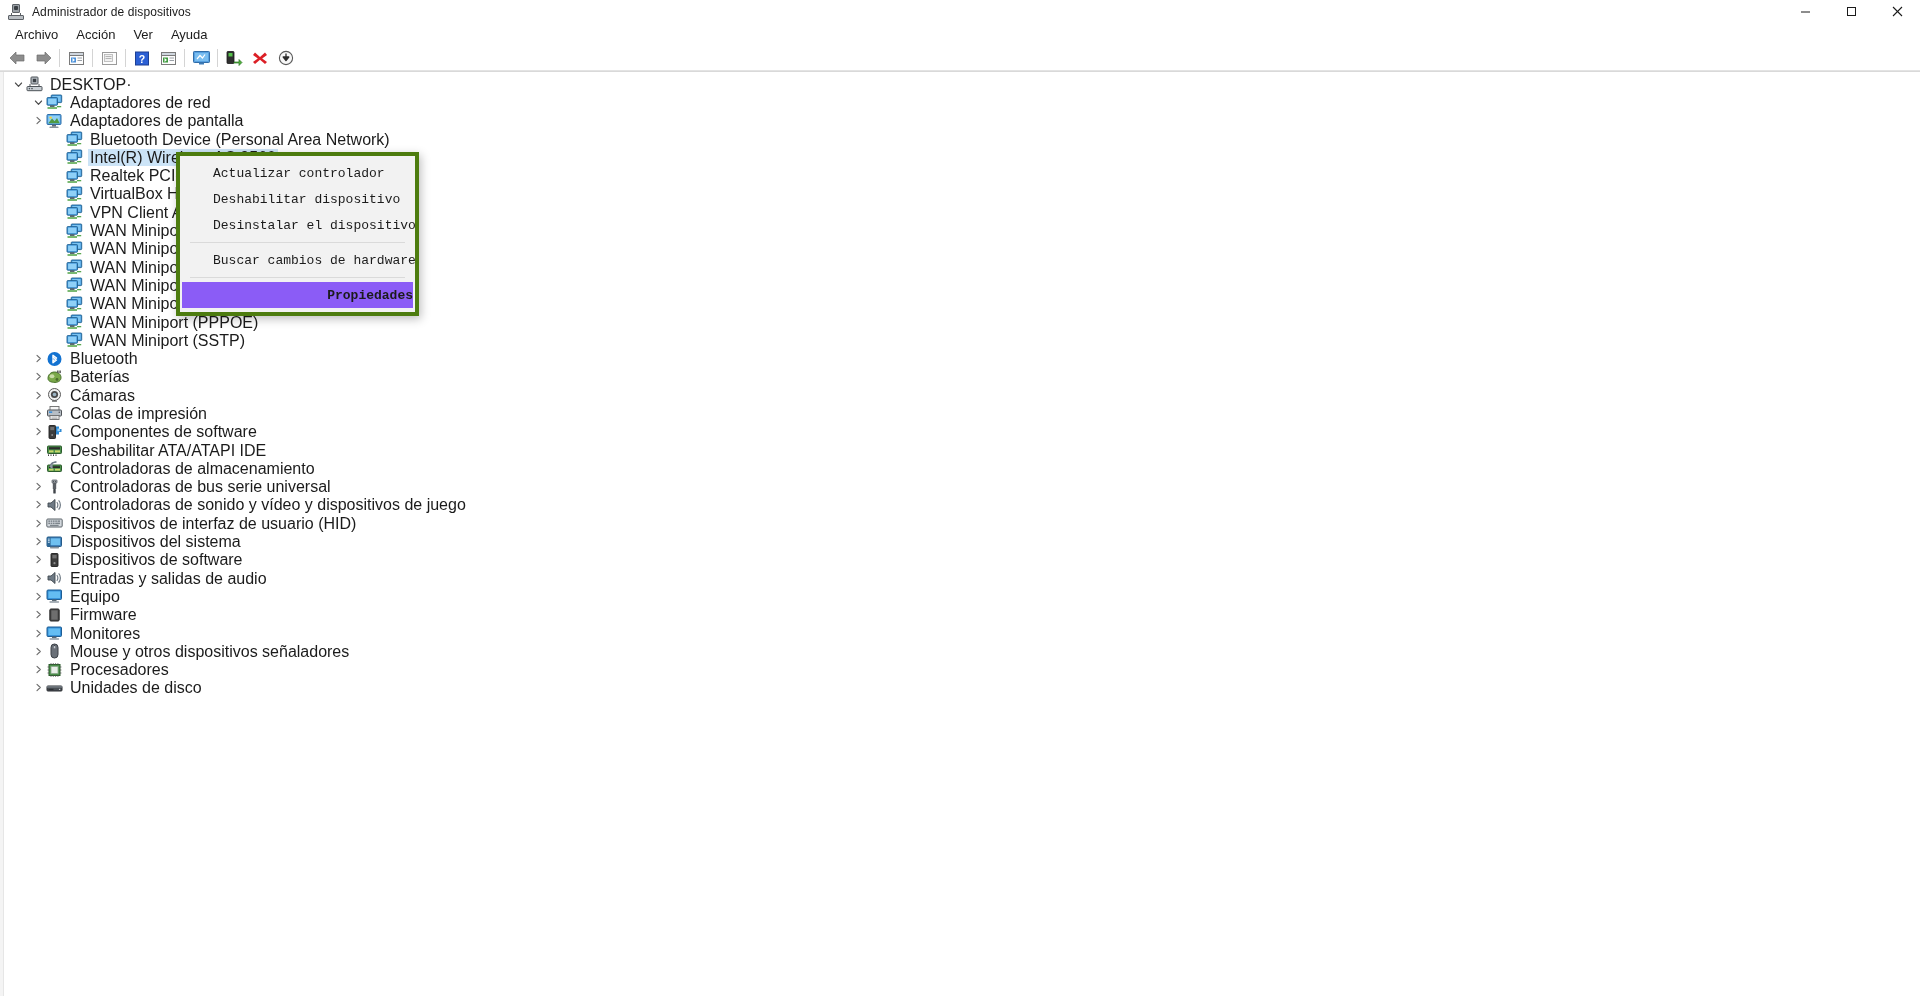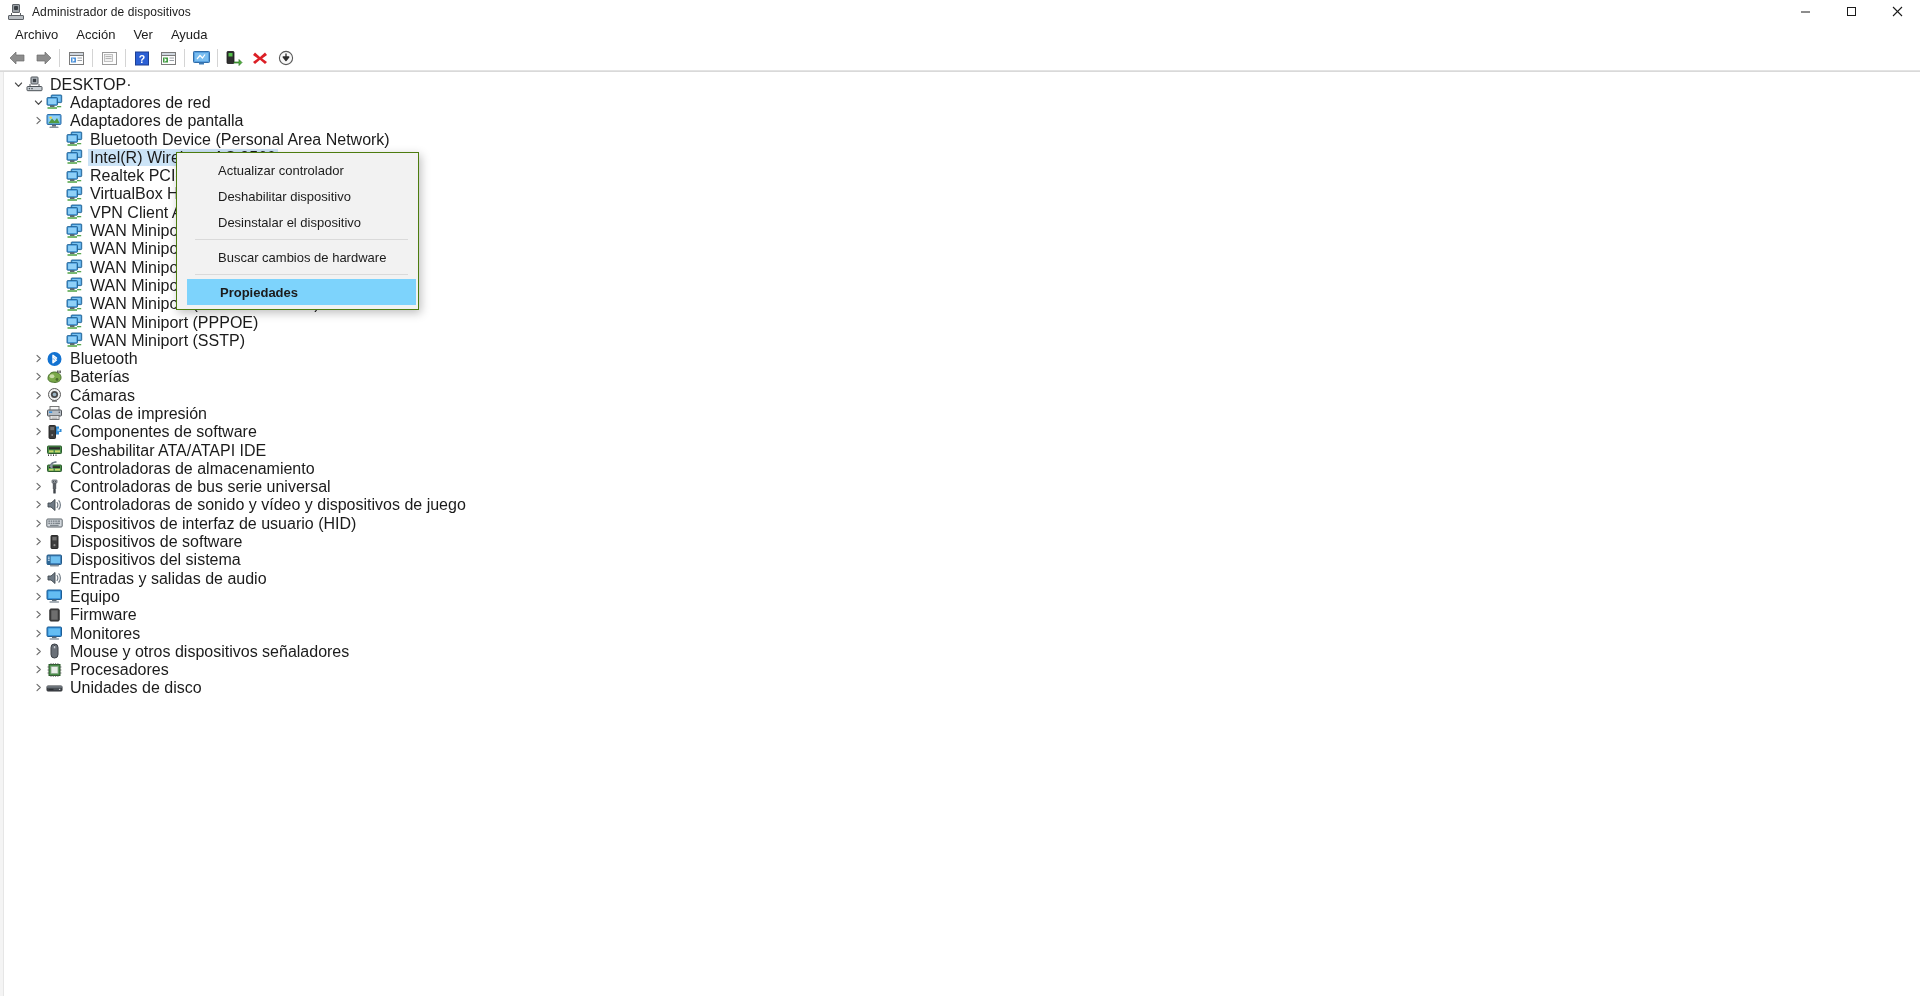--- a/index.html
+++ b/index.html
@@ -156,39 +156,41 @@
   .node.selected .nlabel {
     background: #cce4f7;
   }
 
   
   .ctxmenu {
     position: absolute;
     left: 176px; top: 80px;
     width: 243px;
     background: #f2f2f2;
-    border: 1px solid #4d7c0f;
+    border: 4px solid #4d7c0f;
     box-shadow: 2px 3px 9px rgba(0,0,0,0.25);
-    padding: 4px 0 4px 8px;
+    padding: 4px 0 4px 0;
     z-index: 50;
+    font-family: Liberation Mono, monospace;
   }
   .ctxitem {
     height: 26px;
     display: flex;
     align-items: center;
     padding-left: 33px;
     font-size: 13px;
     color: #1b1b1b;
     white-space: nowrap;
     cursor: default;
   }
   .ctxitem.highlight {
-    background: #7dd3fc;
+    background: #8b5cf6;
     font-weight: bold;
     margin: 0 2px;
+    justify-content: flex-end;
   }
   .ctxsep {
     height: 1px;
     background: #dadada;
     margin: 4px 10px 4px 10px;
   }
 </style>
 </head>
 <body>
 
@@ -759,45 +761,45 @@
         <span class="nlabel">Dispositivos de interfaz de usuario (HID)</span>
       </div>
       <div class="node">
         <span class="twisty" style="margin-left: 26px;">
           <svg width="9" height="9" viewBox="0 0 9 9">
             <path d="M3 1.4 L6.3 4.5 L3 7.6" fill="none" stroke="#6b6b6b" stroke-width="1.1" stroke-linecap="round" stroke-linejoin="round"></path>
           </svg>
         </span>
         <span class="nicon">
           <svg width="17" height="16" viewBox="0 0 17 16">
-      <rect x="5" y="1.5" width="7" height="13" rx="0.8" fill="#3d3d3d" stroke="#1f1f1f" stroke-width="0.9"></rect>
-      <rect x="6.4" y="3" width="4.2" height="3.4" fill="#6f6f6f"></rect>
-      <circle cx="8.5" cy="11.2" r="1.1" fill="#8c8c8c"></circle>
-    </svg>
-        </span>
-        <span class="nlabel">Dispositivos de software</span>
-      </div>
-      <div class="node">
-        <span class="twisty" style="margin-left: 26px;">
-          <svg width="9" height="9" viewBox="0 0 9 9">
-            <path d="M3 1.4 L6.3 4.5 L3 7.6" fill="none" stroke="#6b6b6b" stroke-width="1.1" stroke-linecap="round" stroke-linejoin="round"></path>
-          </svg>
-        </span>
-        <span class="nicon">
-          <svg width="17" height="16" viewBox="0 0 17 16">
       <rect x="1" y="3" width="14.5" height="9.5" rx="1" fill="#3f82bd" stroke="#255a88" stroke-width="1"></rect>
       <rect x="2.4" y="4.4" width="11.7" height="6.6" fill="#6fc0f0"></rect>
       <rect x="1" y="3" width="3.6" height="9.5" fill="#2d6796"></rect>
       <rect x="1.9" y="4.6" width="1.8" height="1" fill="#cfe6f7"></rect>
       <rect x="1.9" y="6.2" width="1.8" height="1" fill="#cfe6f7"></rect>
       <rect x="1.9" y="7.8" width="1.8" height="1" fill="#cfe6f7"></rect>
       <rect x="4" y="12.8" width="9" height="1.6" rx="0.6" fill="#8a949d"></rect>
     </svg>
         </span>
         <span class="nlabel">Dispositivos del sistema</span>
+      </div>
+      <div class="node">
+        <span class="twisty" style="margin-left: 26px;">
+          <svg width="9" height="9" viewBox="0 0 9 9">
+            <path d="M3 1.4 L6.3 4.5 L3 7.6" fill="none" stroke="#6b6b6b" stroke-width="1.1" stroke-linecap="round" stroke-linejoin="round"></path>
+          </svg>
+        </span>
+        <span class="nicon">
+          <svg width="17" height="16" viewBox="0 0 17 16">
+      <rect x="5" y="1.5" width="7" height="13" rx="0.8" fill="#3d3d3d" stroke="#1f1f1f" stroke-width="0.9"></rect>
+      <rect x="6.4" y="3" width="4.2" height="3.4" fill="#6f6f6f"></rect>
+      <circle cx="8.5" cy="11.2" r="1.1" fill="#8c8c8c"></circle>
+    </svg>
+        </span>
+        <span class="nlabel">Dispositivos de software</span>
       </div>
       <div class="node">
         <span class="twisty" style="margin-left: 26px;">
           <svg width="9" height="9" viewBox="0 0 9 9">
             <path d="M3 1.4 L6.3 4.5 L3 7.6" fill="none" stroke="#6b6b6b" stroke-width="1.1" stroke-linecap="round" stroke-linejoin="round"></path>
           </svg>
         </span>
         <span class="nicon">
           <svg width="17" height="16" viewBox="0 0 17 16">
       <path d="M2 6 L5 6 L9 2.5 L9 13.5 L5 10 L2 10 Z" fill="#6f7a85" stroke="#3f474e" stroke-width="0.9" stroke-linejoin="round"></path>

